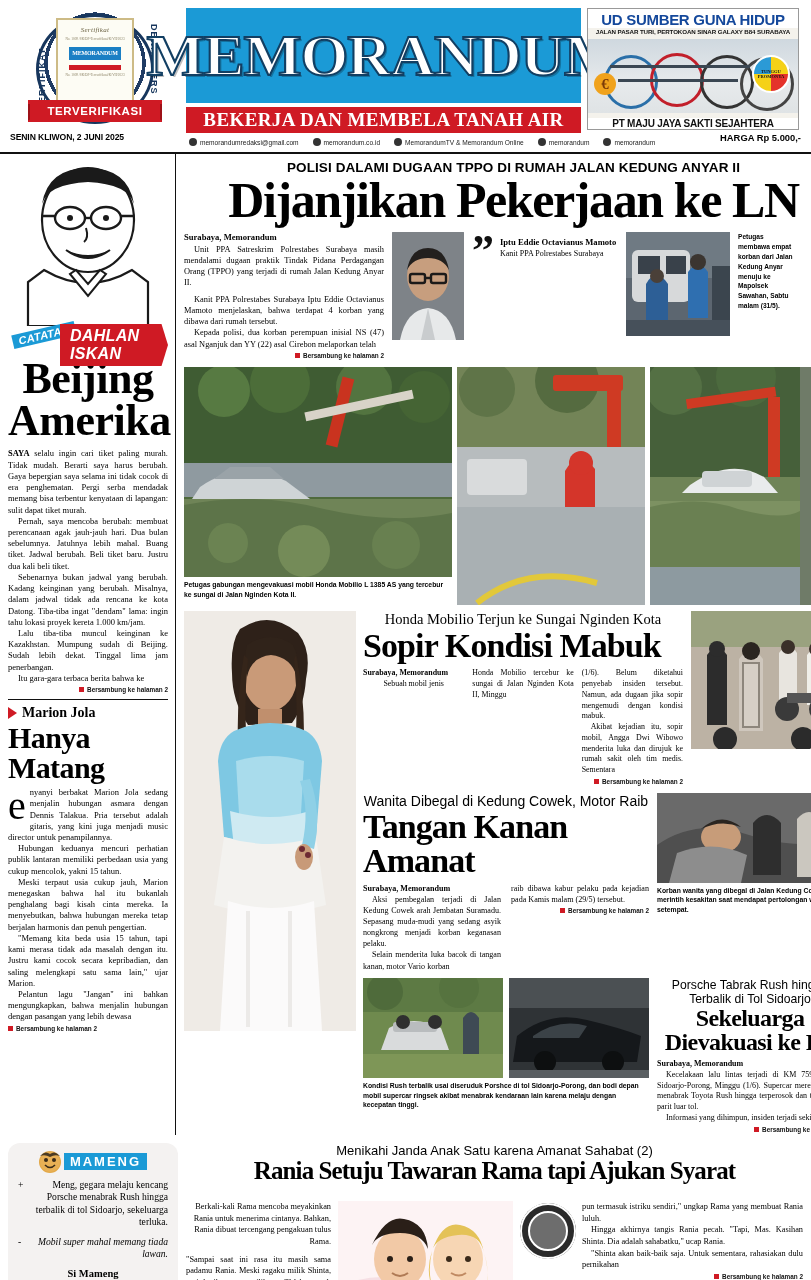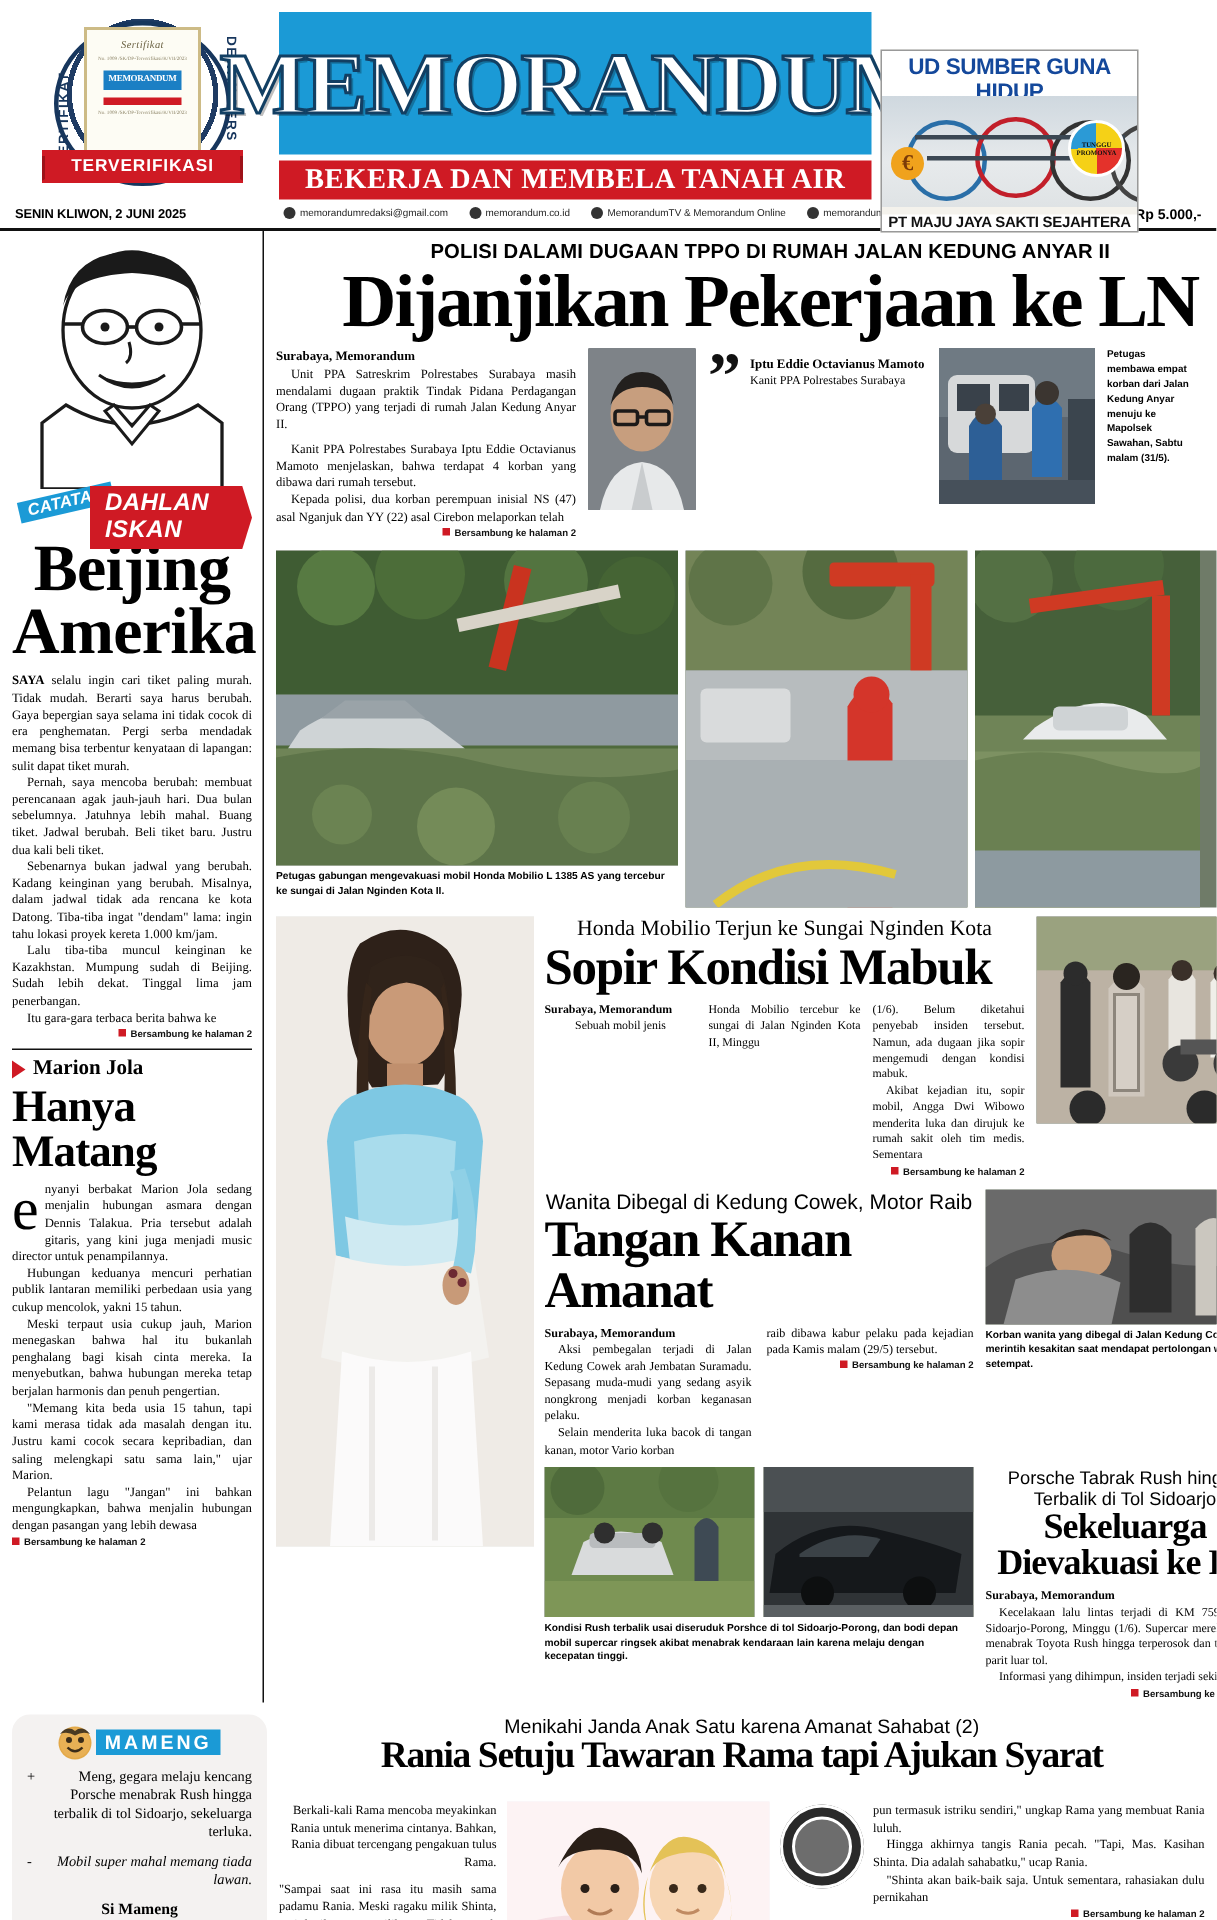--- a/index.html
+++ b/index.html
@@ -55,42 +55,42 @@
   .logo-text{
     font-family:"Liberation Serif", serif; font-weight:bold; font-size:58px; color:#fff;
     letter-spacing:-1px; -webkit-text-stroke:2px #123f63; transform: scaleX(1.06);
     line-height:1; text-shadow: 2px 2px 0 rgba(0,0,0,.25);
   }
   .tagline{
     margin-top:4px; background:#cf1a24; height:26px; color:#fff; text-align:center;
     font-family:"Liberation Serif", serif; font-weight:bold; font-size:19px; line-height:26px; letter-spacing:.4px;
   }
   .ad-box{
-    width:172px; height:122px; border:1px solid #999; background:#f4f2ec; position:relative; overflow:hidden;margin-top:25px;
+    width:212px; height:122px; border:1px solid #999; background:#f4f2ec; position:relative; overflow:hidden;
   }
   .ad-title{ background:#fff; color:#14489b; font-family:"Liberation Sans", sans-serif; font-weight:bold; font-size:15px; text-align:center; letter-spacing:-.3px; padding-top:2px;}
   .ad-sub{ color:#111; font-family:"Liberation Sans", sans-serif; font-weight:bold; font-size:6.2px; text-align:center; letter-spacing:-.1px; }
   .ad-art{ position:absolute; left:0; right:0; top:30px; bottom:16px; background:
       linear-gradient(180deg,#cfd8df 0%, #e7eaec 60%, #dfe3e5 100%); }
   .bike{ position:absolute; border:3px solid #2f3a44; border-radius:50%; width:54px; height:54px;}
   .bike.b1{ left:16px; top:16px; border-color:#2a6fa8;}
   .bike.b2{ left:62px; top:14px; border-color:#c21f2a;}
   .bike.b3{ left:112px; top:16px; border-color:#333;}
   .bike.b4{ left:152px; top:18px; border-color:#444;}
   .bike-bar{ position:absolute; height:3px; background:#3b4753; }
   .ad-euro{ position:absolute; left:6px; bottom:18px; width:22px; height:22px; border-radius:50%; background:#f0a21c; color:#7a3a08; font-weight:bold; font-size:15px; text-align:center; line-height:22px;}
   .ad-seal{ position:absolute; right:8px; bottom:20px; width:38px; height:38px; border-radius:50%;
     background: conic-gradient(#f5d117 0 25%, #e4322b 25% 50%, #f5d117 50% 75%, #2b9ad6 75% 100%);
     border:2px solid #fff; }
   .ad-seal span{ display:block; font-size:4.5px; color:#111; font-weight:bold; text-align:center; padding-top:13px; line-height:1.1;}
   .ad-foot{ position:absolute; left:0; right:0; bottom:0; background:#fff; color:#111;
     font-family:"Liberation Sans", sans-serif; font-weight:bold; font-size:10px; text-align:center; letter-spacing:-.2px;}
 
   
-  .infobar{ height:22px; display:flex; align-items:center; padding:0 10px; border-bottom:2px solid #111; }
+  .infobar{ height:22px; display:flex; padding:0 10px; border-bottom:2px solid #111; }
   .date{ font-family:"Liberation Sans", sans-serif; font-weight:bold; font-size:8.6px; letter-spacing:-.1px; white-space:nowrap;}
   .socials{ flex:1; display:flex; justify-content:center; gap:14px; }
   .soc{ display:flex; align-items:center; gap:3px; font-family:"Liberation Sans", sans-serif; font-size:6.6px; color:#222; }
   .soc i{ width:8px; height:8px; border-radius:50%; background:#333; display:inline-block; }
   .price{ font-family:"Liberation Sans", sans-serif; font-weight:bold; font-size:9.4px; white-space:nowrap;}
 
   
   .content{ display:flex; padding:0 8px; }
   .col-left{ width:168px; padding-right:7px; border-right:1px solid #111; }
   .col-main{ flex:1; padding-left:8px; }

